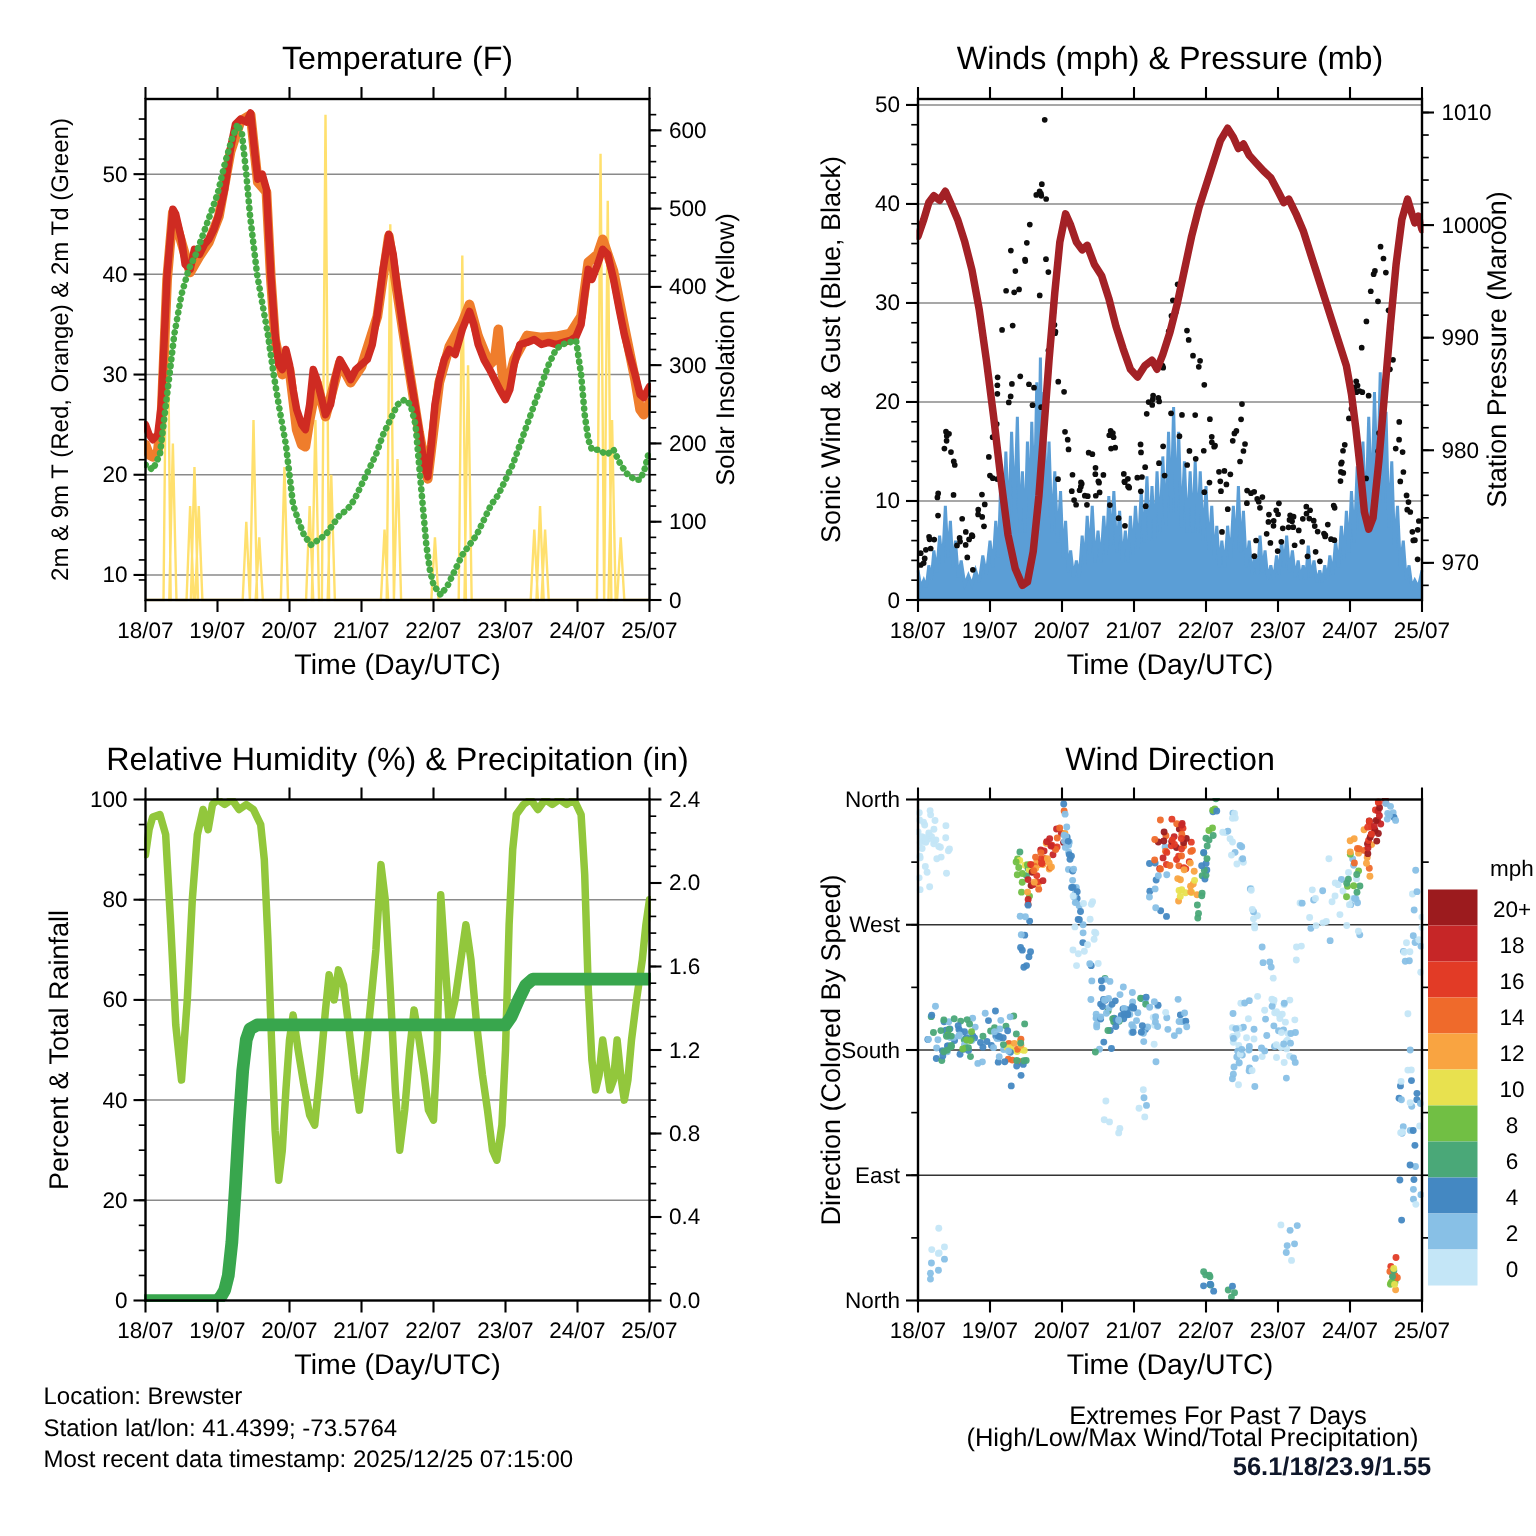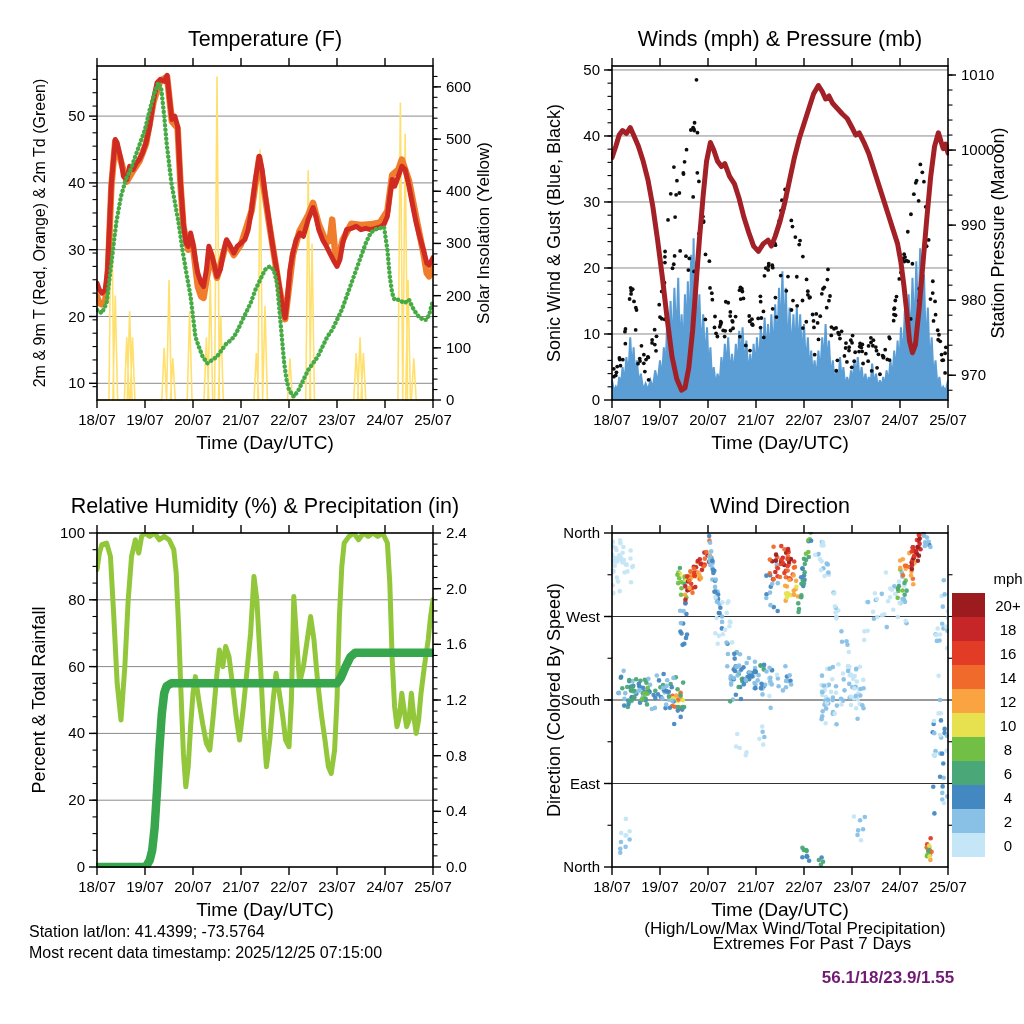--- a/index.html
+++ b/index.html
@@ -2,22 +2,22 @@
 <html><head>
 <meta charset="utf-8">
 <style>
   html,body{margin:0;padding:0;background:#fff;}
   #stage{position:relative;width:1024px;height:1024px;background:#ffffff;overflow:hidden;
          font-family:"Liberation Sans","DejaVu Sans",sans-serif;}
   #plot{position:absolute;left:0;top:0;}
   .footer-left{position:absolute;left:29px;top:921px;font-size:16px;line-height:21px;color:#000;}
   .ext{position:absolute;color:#000;font-size:17px;white-space:nowrap;transform:translateX(-50%);}
   .ext-title{left:812px;top:934px;}
-  .ext-sub{left:795px;top:919px;text-align:center;}
-  .ext-val{left:888px;top:968px;font-weight:bold;color:#701a75;}
+  .ext-sub{left:795px;top:949px;text-align:center;}
+  .ext-val{left:888px;top:968px;font-weight:bold;color:#0f172a;}
 </style>
 </head>
 <body>
 
 <div id="stage">
   <svg id="plot" width="1024" height="1024" viewBox="0 0 1024 1024">
       <g>
         <line x1="97" y1="383.3" x2="433" y2="383.3" stroke="#8a8a8a" stroke-width="1"></line>
         <line x1="97" y1="316.5" x2="433" y2="316.5" stroke="#8a8a8a" stroke-width="1"></line>
         <line x1="97" y1="249.7" x2="433" y2="249.7" stroke="#8a8a8a" stroke-width="1"></line>
@@ -1539,20 +1539,21 @@
           <text x="1008" y="803" font-size="15" text-anchor="middle" fill="#000" font-family="&quot;Liberation Sans&quot;,&quot;DejaVu Sans&quot;,sans-serif">4</text>
           <rect x="952" y="809" width="33" height="24" fill="#88c0e6"></rect>
           <text x="1008" y="827" font-size="15" text-anchor="middle" fill="#000" font-family="&quot;Liberation Sans&quot;,&quot;DejaVu Sans&quot;,sans-serif">2</text>
           <rect x="952" y="833" width="33" height="24" fill="#c4e6f7"></rect>
           <text x="1008" y="851" font-size="15" text-anchor="middle" fill="#000" font-family="&quot;Liberation Sans&quot;,&quot;DejaVu Sans&quot;,sans-serif">0</text>
         </g>
       </g>
     </svg>
 
   <div class="footer-left">
+    <div>Location: Brewster</div>
     <div>Station lat/lon: 41.4399; -73.5764</div>
     <div>Most recent data timestamp: 2025/12/25 07:15:00</div>
   </div>
 
   <div class="ext ext-title">Extremes For Past 7 Days</div>
   <div class="ext ext-sub">(High/Low/Max Wind/Total Precipitation)</div>
   <div class="ext ext-val">56.1/18/23.9/1.55</div>
 </div>
 
 </body></html>

